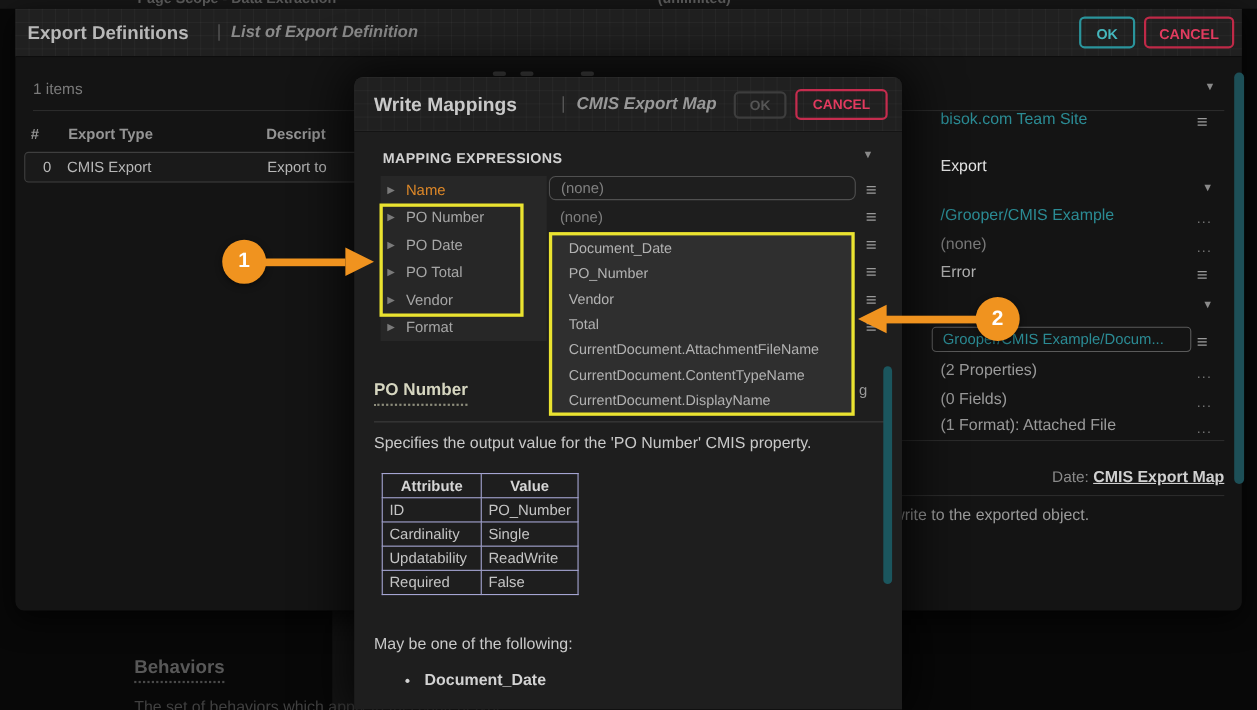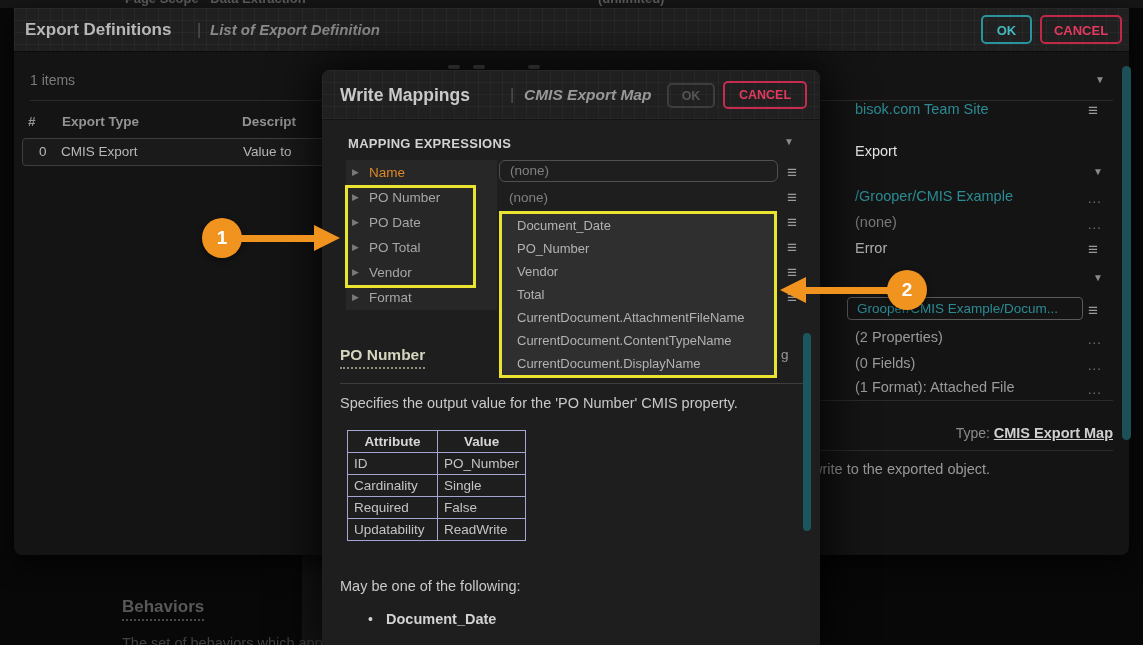--- a/index.html
+++ b/index.html
@@ -145,21 +145,21 @@
     <span class="abs items-count">1 items</span>
     <div class="abs hrule list-divider"></div>
 
     <span class="abs th" style="left:14px">#</span>
     <span class="abs th" style="left:48px">Export Type</span>
     <span class="abs th" style="left:228px">Descript</span>
 
     <div class="abs row-box">
       <span class="td" style="left:16px">0</span>
       <span class="td" style="left:38px">CMIS Export</span>
-      <span class="td" style="left:220px">Value to</span>
+      <span class="td" style="left:220px">Export to</span>
     </div>
 
     <span class="abs chev-dn" style="left:1081px; top:66px">▼</span>
     <span class="abs rp-text teal-link" style="left:841px; top:93px">bisok.com Team Site</span>
     <span class="abs menu-ic" style="left:1074px; top:97px">≡</span>
     <span class="abs rp-text" style="left:841px; top:135px; color:#e5e5e5">Export</span>
 
     <span class="abs chev-dn" style="left:1079px; top:158px">▼</span>
     <span class="abs rp-text teal-link" style="left:841px; top:180px">/Grooper/CMIS Example</span>
     <span class="abs dots-ic" style="left:1074px; top:183px">...</span>
@@ -175,21 +175,21 @@
     <span class="abs menu-ic" style="left:1074px; top:297px">≡</span>
     <span class="abs rp-text" style="left:841px; top:321px; color:#9a9a9a">(2 Properties)</span>
     <span class="abs dots-ic" style="left:1074px; top:324px">...</span>
     <span class="abs rp-text" style="left:841px; top:347px; color:#9a9a9a">(0 Fields)</span>
     <span class="abs dots-ic" style="left:1074px; top:350px">...</span>
     <span class="abs rp-text" style="left:841px; top:371px; color:#9a9a9a">(1 Format): Attached File</span>
     <span class="abs dots-ic" style="left:1074px; top:374px">...</span>
 
     <div class="abs hrule rp-divider1"></div>
     <div class="abs type-row">
-      <span>Type:</span>
+      <span>Date:</span>
       <span class="type-link">CMIS Export Map</span>
     </div>
     <div class="abs hrule rp-divider2"></div>
     <span class="abs clip-right-text">write to the exported object.</span>
 
     <div class="abs main-scrollbar"></div>
   </div>
 
   <div class="abs nub" style="left:448px"></div>
   <div class="abs nub" style="left:473px"></div>
@@ -275,26 +275,26 @@
       </tr>
       <tr>
         <td>ID</td>
         <td>PO_Number</td>
       </tr>
       <tr>
         <td>Cardinality</td>
         <td>Single</td>
       </tr>
       <tr>
+        <td>Updatability</td>
+        <td>ReadWrite</td>
+      </tr>
+      <tr>
         <td>Required</td>
         <td>False</td>
-      </tr>
-      <tr>
-        <td>Updatability</td>
-        <td>ReadWrite</td>
       </tr>
     </tbody>
       </table>
 
     <span class="abs may-text">May be one of the following:</span>
     <span class="abs bullet-dot">•</span>
     <span class="abs bullet-item">Document_Date</span>
 
     <div class="abs dlg-scrollbar"></div>
   </div>

